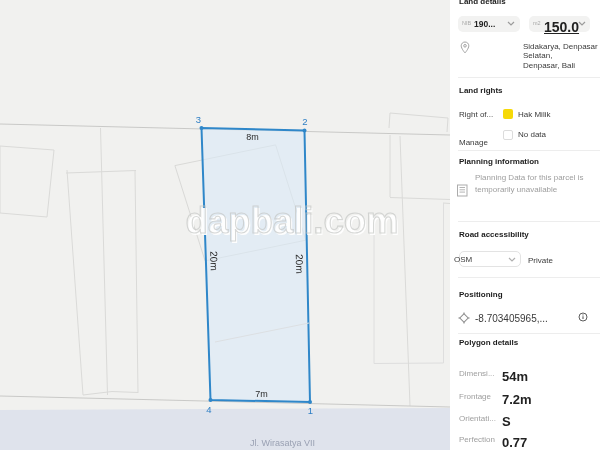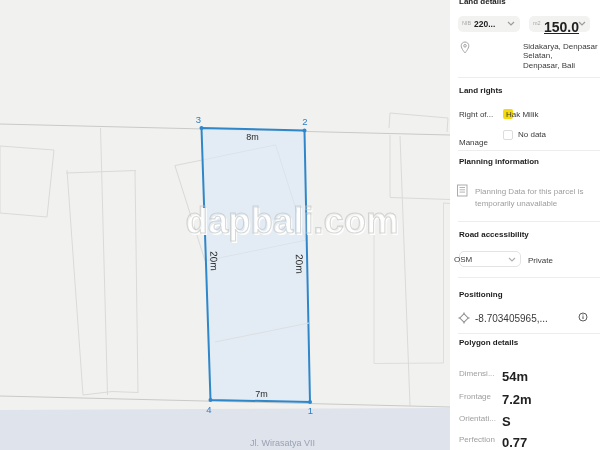--- a/index.html
+++ b/index.html
@@ -76,21 +76,21 @@
       <text x="282.5" y="445.5" font-family="Liberation Sans,sans-serif" font-size="9" fill="#9aa1b3" text-anchor="middle">Jl. Wirasatya VII</text>
     </svg>
   </div>
 
   <div id="side">
 
     <div class="abs ttl" style="left:9px;top:-3.5px;">Land details</div>
 
     <div class="abs" style="left:8px;top:16px;width:61.5px;height:16px;background:#f2f2f1;border-radius:5px;"></div>
     <div class="abs" style="left:12px;top:20px;font-size:5.5px;color:#a9a9a9;">NIB</div>
-    <div class="abs" style="left:24px;top:19px;font-size:8.5px;font-weight:bold;color:#222;">220...</div>
+    <div class="abs" style="left:24px;top:19px;font-size:8.5px;font-weight:bold;color:#222;">190...</div>
     <svg class="abs" style="left:57px;top:21px;" width="8" height="6">
         <path d="M1,1 L4,4 L7,1" stroke="#9b9b9b" stroke-width="1.2" fill="none"></path>
       </svg>
 
     <div class="abs" style="left:78.5px;top:16px;width:61.5px;height:16px;background:#f2f2f1;border-radius:5px;"></div>
     <div class="abs" style="left:83px;top:20px;font-size:5.5px;color:#a9a9a9;">m2</div>
     <div class="abs" style="left:94px;top:19px;font-size:14px;font-weight:bold;color:#222;text-decoration:underline;">150.0</div>
     <svg class="abs" style="left:128px;top:21px;" width="8" height="6">
         <path d="M1,1 L4,4 L7,1" stroke="#9b9b9b" stroke-width="1.2" fill="none"></path>
       </svg>
@@ -101,36 +101,36 @@
     </svg>
 
     <div class="abs lbl" style="left:25px;top:41.5px;line-height:9.5px;margin-left:48px;">Sidakarya, Denpasar Selatan,<br>Denpasar, Bali</div>
 
     <div class="sep" style="top:77px;"></div>
 
     <div class="abs ttl" style="left:9px;top:85.5px;">Land rights</div>
 
     <div class="abs lbl" style="left:9px;top:109.5px;">Right of...</div>
     <div class="abs" style="left:53px;top:109px;width:10px;height:10px;background:#f6d908;border-radius:2px;"></div>
-    <div class="abs lbl" style="left:56px;top:109.5px;">Hak Milik</div>
+    <div class="abs lbl" style="left:68px;top:109.5px;">Hak Milik</div>
 
     <div class="abs lbl" style="left:9px;top:130px;margin-top:8px;">Manage</div>
     <div class="abs" style="left:53px;top:129.5px;width:10px;height:10px;background:#fff;border:1px solid #dcdcdc;border-radius:2px;box-sizing:border-box;"></div>
     <div class="abs lbl" style="left:68px;top:130px;">No data</div>
 
     <div class="sep" style="top:150px;"></div>
 
     <div class="abs ttl" style="left:9px;top:157px;">Planning information</div>
 
     <svg class="abs" style="left:6px;top:184px;" width="13" height="13" viewBox="0 0 13 13">
       <rect x="1.5" y="1" width="9.5" height="11" fill="none" stroke="#ababab" stroke-width="1"></rect>
       <path d="M3.5,3.5 L9,3.5 M3.5,5.8 L9,5.8 M3.5,8.1 L9,8.1" stroke="#ababab" stroke-width="0.9" fill="none"></path>
     </svg>
 
-    <div class="abs gry" style="left:25px;top:186px;line-height:11.5px;">Planning Data for this parcel is<br>temporarily unavailable</div>
+    <div class="abs gry" style="left:25px;top:172px;line-height:11.5px;">Planning Data for this parcel is<br>temporarily unavailable</div>
 
     <div class="sep" style="top:221px;"></div>
 
     <div class="abs ttl" style="left:9px;top:230px;">Road accessibility</div>
 
     <div class="abs" style="left:9px;top:251px;width:62px;height:16px;border:1px solid #e3e3e3;border-radius:5px;box-sizing:border-box;background:#fff;"></div>
     <div class="abs lbl" style="left:4px;top:255px;">OSM</div>
     <svg class="abs" style="left:58px;top:257px;" width="8" height="6">
         <path d="M1,1 L4,4 L7,1" stroke="#b0b0b0" stroke-width="1.2" fill="none"></path>
       </svg>

